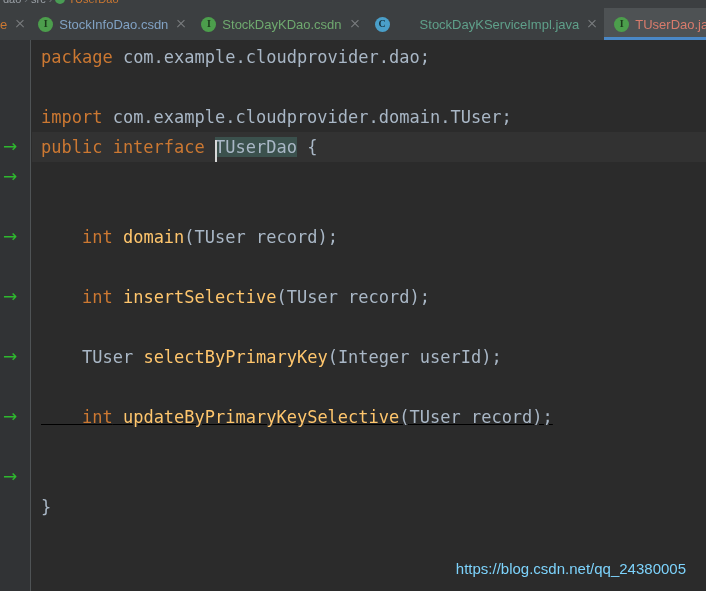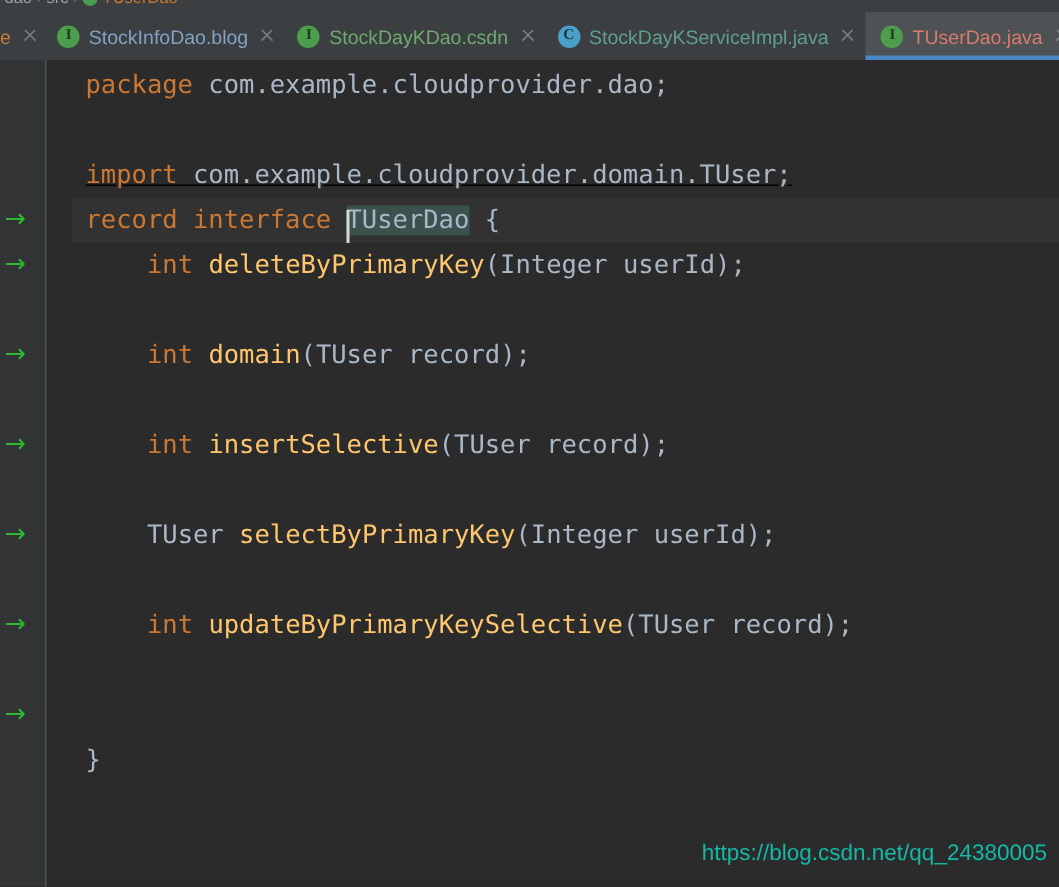--- a/index.html
+++ b/index.html
@@ -98,21 +98,21 @@
     font-weight: bold;
     color: #1f1f1f;
     line-height: 1;
   }
   .icon-interface { background: #4c9e4c; color: #1a3a1a; }
   .icon-class     { background: #4a9fc9; color: #16323f; }
 
   .tab-label { line-height: 1; }
   .lbl-blue   { color: #81a2c4; }
   .lbl-green  { color: #6fa96f; }
-  .lbl-teal   { color: #5fa08a; }
+  .lbl-teal   { color: #5fa08a; margin-left: 24px; }
   .lbl-red    { color: #d97b6c; text-align: center; }
   .lbl-orange { color: #cc7832; }
 
   .tab-close {
     margin-left: 7px;
     width: 12px; height: 12px;
     flex: 0 0 auto;
     position: relative;
     opacity: 0.55;
   }
@@ -149,21 +149,21 @@
     color: #2eb82e;
     font-family: "DejaVu Sans", sans-serif;
     font-size: 17px;
     line-height: 16px;
     text-align: left;
   }
 
   .code {
     position: absolute;
     left: 32px; top: 0;
-    right: 0; bottom: 0; margin-left: 16px;
+    right: 0; bottom: 0;
   }
   .line {
     position: absolute;
     left: 0;
     height: 30px;
     line-height: 30px;
     white-space: pre;
     font-family: "DejaVu Sans Mono", monospace;
     font-size: 17px;
     letter-spacing: 0px;
@@ -191,25 +191,25 @@
   .caret {
     position: absolute;
     left: 0; top: 3px;
     width: 2px; height: 22px;
     background: #d8d8d8;
   }
 
   
   .watermark {
     position: absolute;
-    right: 8px;
+    right: 20px;
     bottom: 14px;
     font-family: "Liberation Sans", sans-serif;
     font-size: 15px;
-    color: #14b8a6;
+    color: #7dd3fc;
     letter-spacing: 0px;
     white-space: nowrap;
   }
 </style>
 </head>
 <body>
 
 <div id="app">
 
   <div class="breadcrumb-strip">
@@ -225,21 +225,21 @@
 
   <div class="tabbar">
 
     <div class="tab" style="padding-left:0;padding-right:4px;">
       <span class="tab-label lbl-orange">e</span>
       <span class="tab-close"></span>
     </div>
 
     <div class="tab">
       <span class="tab-icon icon-interface">I</span>
-      <span class="tab-label lbl-blue">StockInfoDao.blog</span>
+      <span class="tab-label lbl-blue">StockInfoDao.csdn</span>
       <span class="tab-close"></span>
     </div>
 
     <div class="tab">
       <span class="tab-icon icon-interface">I</span>
       <span class="tab-label lbl-green">StockDayKDao.csdn</span>
       <span class="tab-close"></span>
     </div>
 
     <div class="tab">
@@ -262,31 +262,30 @@
         <div class="gutter-mark" style="top: 128px;">→</div>
         <div class="gutter-mark" style="top: 188px;">→</div>
         <div class="gutter-mark" style="top: 248px;">→</div>
         <div class="gutter-mark" style="top: 308px;">→</div>
         <div class="gutter-mark" style="top: 368px;">→</div>
         <div class="gutter-mark" style="top: 428px;">→</div>
       </div>
     <div class="code" id="code">
         <div class="line" style="top: 2px; left: 9px;"><span class="kw">package</span><span class="plain"> com.example.cloudprovider.dao;</span></div>
         <div class="line" style="top: 32px; left: 9px;"></div>
-        <div class="line" style="top: 62px; left: 9px; text-decoration: underline;"><span class="kw">import</span><span class="plain"> com.example.cloudprovider.domain.TUser;</span></div>
+        <div class="line" style="top: 62px; left: 9px;"><span class="kw">import</span><span class="plain"> com.example.cloudprovider.domain.TUser;</span></div>
         <div class="line-hl" style="top: 92px;"></div>
-        <div class="line" style="top: 92px; left: 9px;"><span class="kw">record interface </span><span class="sel">TUserDao<span class="caret"></span></span><span class="brace"> {</span></div>
-        <div class="line" style="top: 122px; left: 9px;"><span class="plain">    </span><span class="kw">int</span><span class="plain"> </span><span class="meth">deleteByPrimaryKey</span><span class="punct">(</span><span class="type">Integer userId</span><span class="punct">);</span></div>
+        <div class="line" style="top: 92px; left: 9px;"><span class="kw">public interface </span><span class="sel">TUserDao<span class="caret"></span></span><span class="brace"> {</span></div>
         <div class="line" style="top: 152px; left: 9px;"></div>
         <div class="line" style="top: 182px; left: 9px;"><span class="plain">    </span><span class="kw">int</span><span class="plain"> </span><span class="meth">domain</span><span class="punct">(</span><span class="type">TUser record</span><span class="punct">);</span></div>
         <div class="line" style="top: 212px; left: 9px;"></div>
         <div class="line" style="top: 242px; left: 9px;"><span class="plain">    </span><span class="kw">int</span><span class="plain"> </span><span class="meth">insertSelective</span><span class="punct">(</span><span class="type">TUser record</span><span class="punct">);</span></div>
         <div class="line" style="top: 272px; left: 9px;"></div>
         <div class="line" style="top: 302px; left: 9px;"><span class="plain">    </span><span class="type">TUser</span><span class="plain"> </span><span class="meth">selectByPrimaryKey</span><span class="punct">(</span><span class="type">Integer userId</span><span class="punct">);</span></div>
         <div class="line" style="top: 332px; left: 9px;"></div>
-        <div class="line" style="top: 362px; left: 9px;"><span class="plain">    </span><span class="kw">int</span><span class="plain"> </span><span class="meth">updateByPrimaryKeySelective</span><span class="punct">(</span><span class="type">TUser record</span><span class="punct">);</span></div>
+        <div class="line" style="top: 362px; left: 9px; text-decoration: underline;"><span class="plain">    </span><span class="kw">int</span><span class="plain"> </span><span class="meth">updateByPrimaryKeySelective</span><span class="punct">(</span><span class="type">TUser record</span><span class="punct">);</span></div>
         <div class="line" style="top: 392px; left: 9px;"></div>
         <div class="line" style="top: 452px; left: 9px;"><span class="brace">}</span></div>
       </div>
     <div class="watermark">https://blog.csdn.net/qq_24380005</div>
   </div>
 
 </div>
 
 </body></html>

